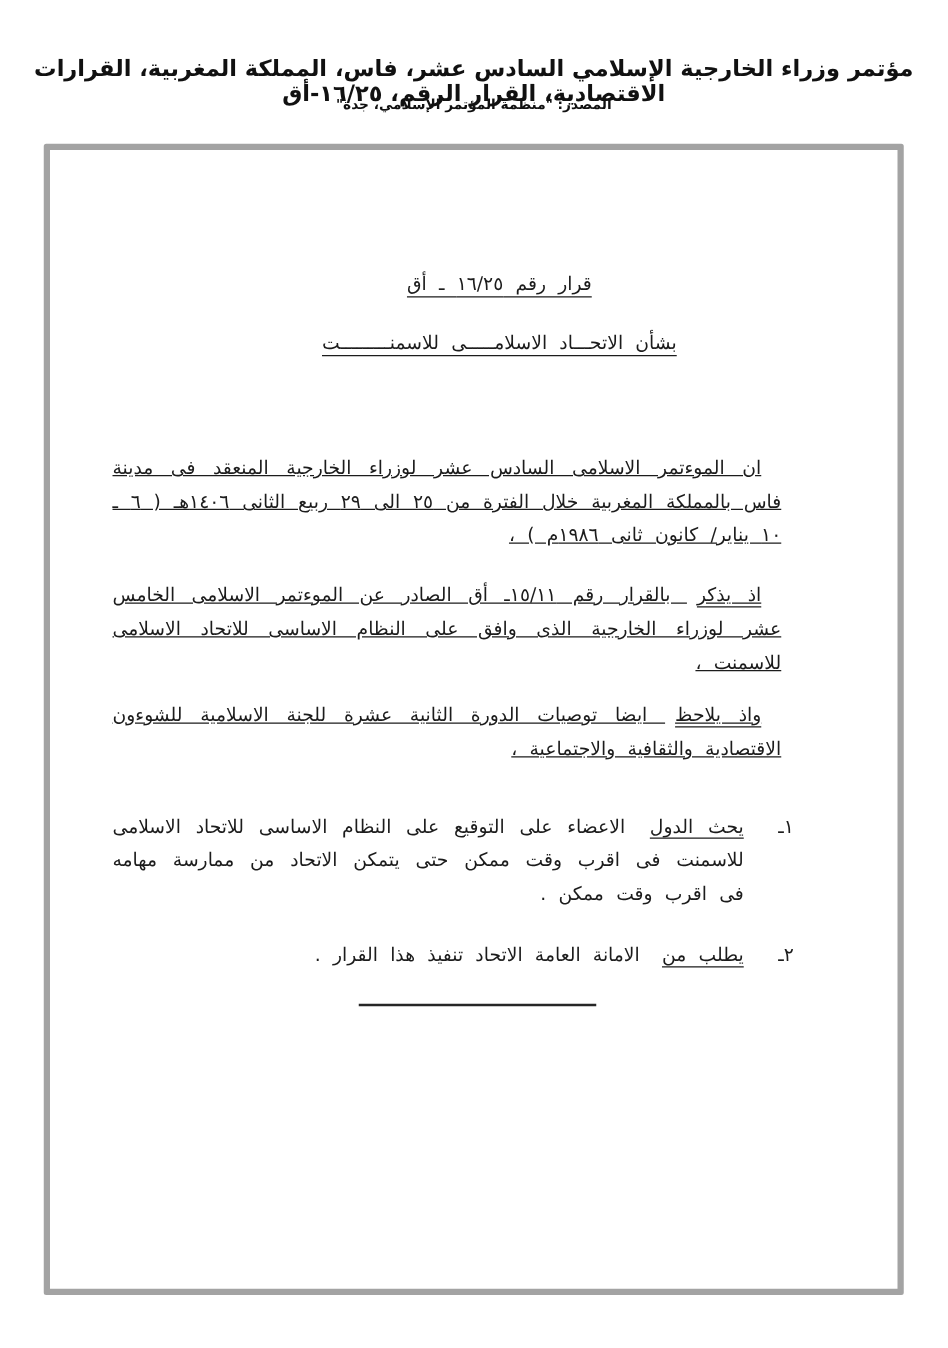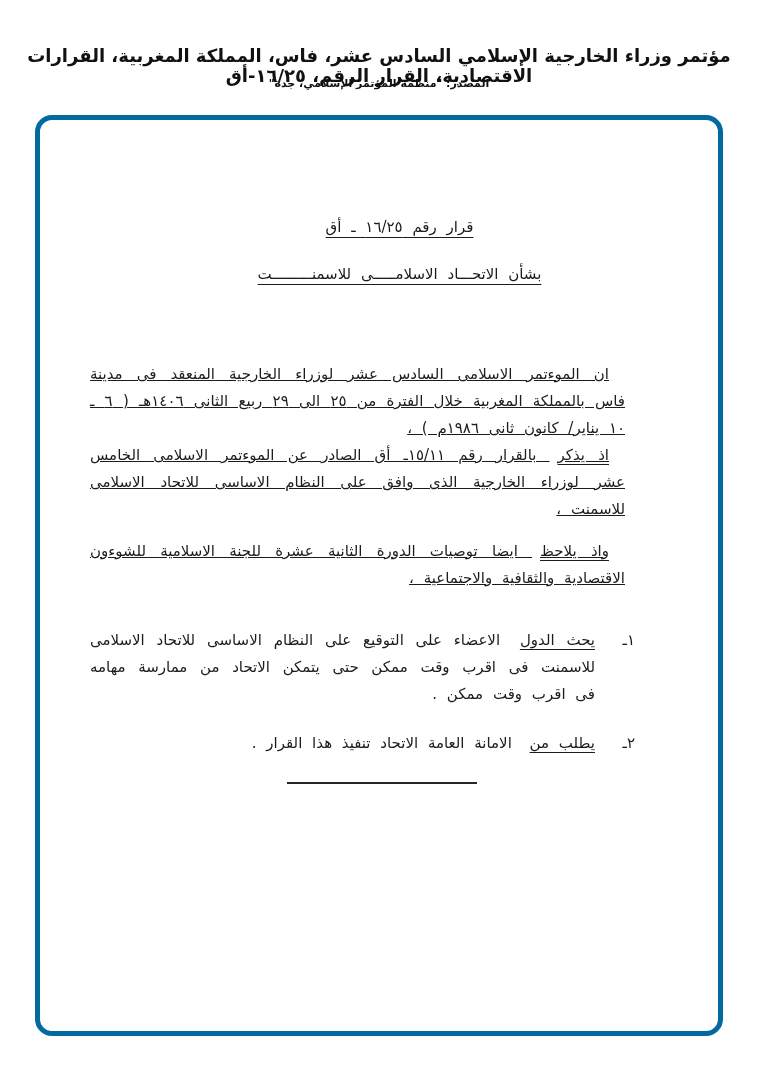--- a/index.html
+++ b/index.html
@@ -21,22 +21,22 @@
   .hdr2{
     position:absolute;top:76px;left:10px;right:10px;
     direction:rtl;text-align:center;
     font-weight:bold;font-size:11px;line-height:16px;
     color:#111;
   }
   .frame{
     position:absolute;left:35px;top:115px;
     width:688px;height:921px;
     box-sizing:border-box;
-    border:5px solid #0369a1;
-    border-radius:17px;
+    border:5px solid #a3a3a3;
+    border-radius:2px;
     padding:92px 93px 0 50px;
   }
   .doc-body{
     direction:rtl;
     font-size:15px;line-height:27px;
     text-align:justify;
     word-spacing:5px;
     color:#1c1c1c;
   }
   .titles{
@@ -45,21 +45,21 @@
   }
   .title{
     font-size:15px;line-height:30px;
     text-decoration:underline;
     text-underline-offset:5px;
     white-space:nowrap;
   }
   .title2{margin-top:17px;}
   .para{margin:0;text-indent:16px;text-decoration:underline;}
   .p1{margin-top:72px;}
-  .p2{}
+  .p2{margin-top:21px;}
   .p3{margin-top:5px;}
   .p4{margin-top:15px;}
   .lead{
     text-decoration:underline;
     text-underline-offset:4px;
     margin-left:8px;
   }
   .item{display:flex;margin-right:-10px;}
   .item .num{flex:0 0 40px;}
   .item .itext{flex:1;text-align:justify;}

